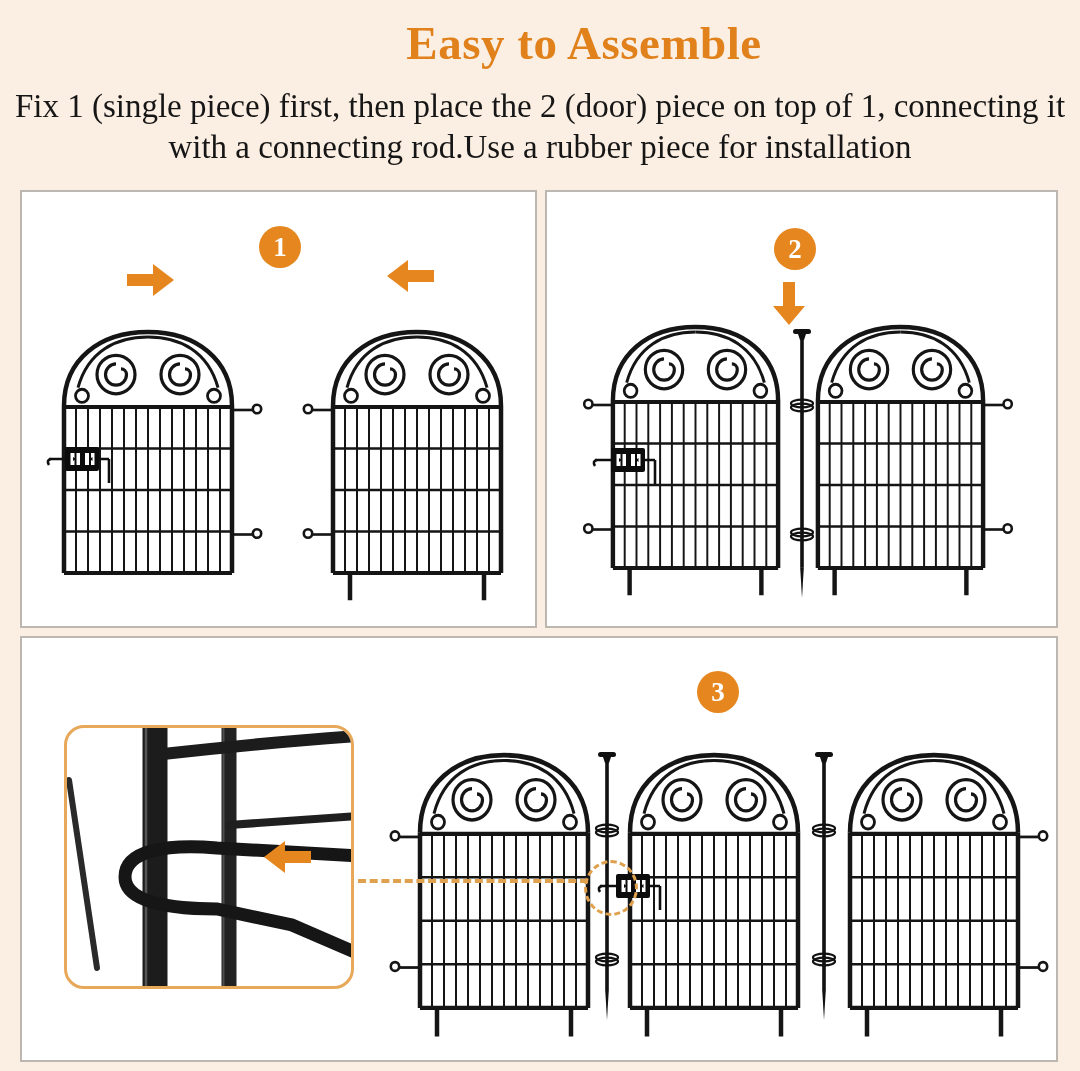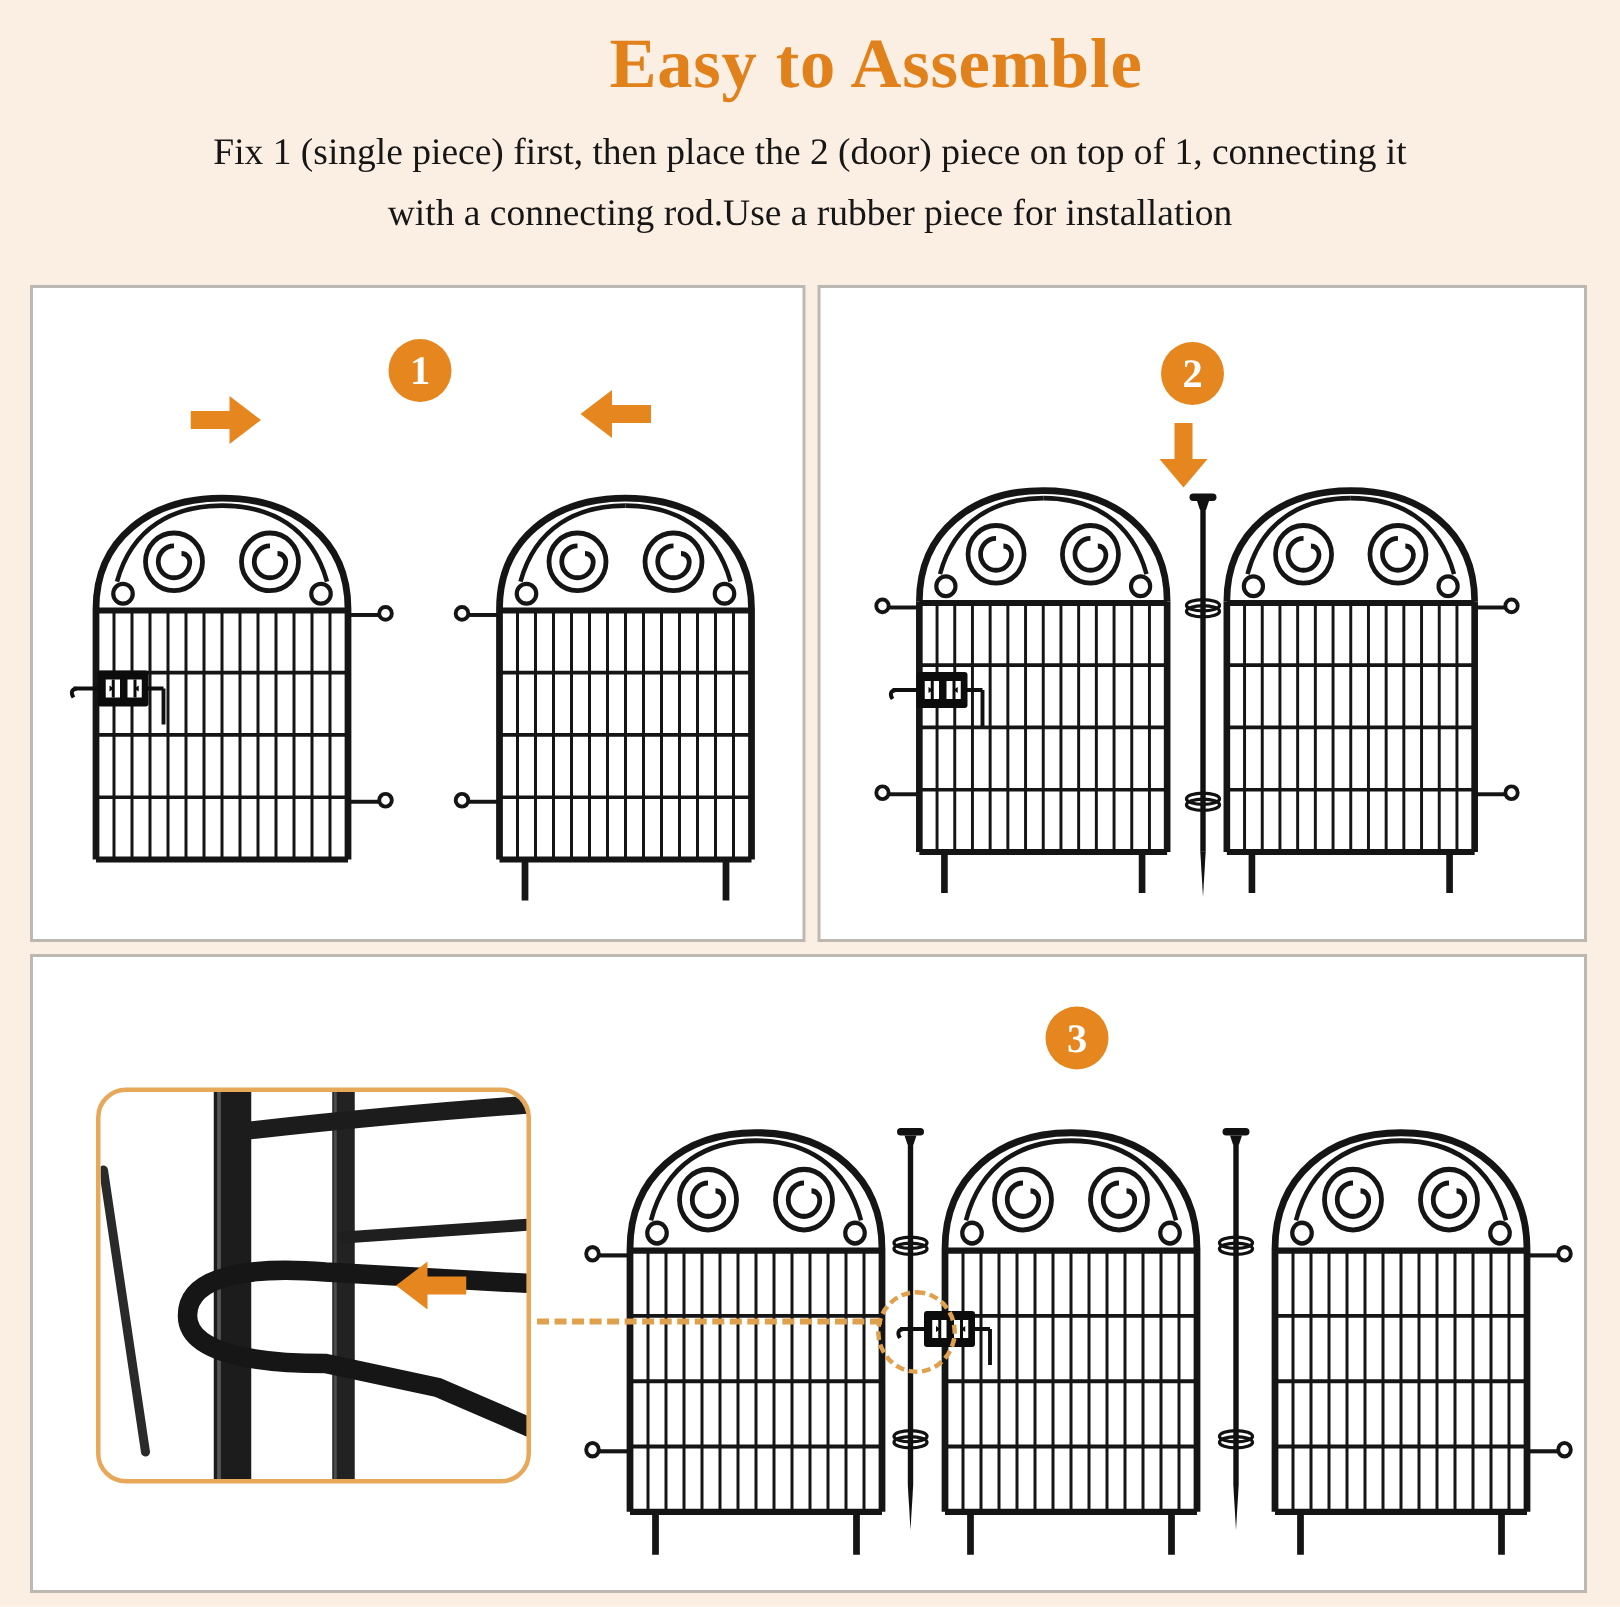--- a/index.html
+++ b/index.html
@@ -2,21 +2,21 @@
 <html style="--background-color: #FBEEE2; --panel-background: #FFFFFF; --title-color: #E0811C; --accent-color: #E6861E; --dash-color: #DFA14D; --metal-color: #151515;"><head>
 <meta charset="utf-8">
 <style>
   html,body{margin:0;padding:0;}
   body{font-family:"Liberation Serif","DejaVu Serif",serif;}
   #stage{position:relative;width:1080px;height:1071px;background:var(--background-color,#FBEEE2);overflow:hidden;}
 
   .title{position:absolute;top:16px;left:0;width:100%;text-align:center;
          font-size:47px;font-weight:bold;color:var(--title-color,#E0811C);letter-spacing:.5px;margin-left:44px;}
   .sub{position:absolute;left:0;width:100%;text-align:center;
-       font-size:25px;color:#161616;}
+       font-size:33px;color:#161616;}
   .sub1{top:88px;}
   .sub2{top:129px;}
 
   .panel{position:absolute;background:var(--panel-background,#FFFFFF);
          border:2px solid #bdb7b1;box-sizing:border-box;}
   #panel-1{left:20px;top:190px;width:517px;height:438px;}
   #panel-2{left:545px;top:190px;width:513px;height:438px;}
   #panel-3{left:20px;top:636px;width:1038px;height:426px;}
 
   .badge{position:absolute;width:42px;height:42px;border-radius:50%;

